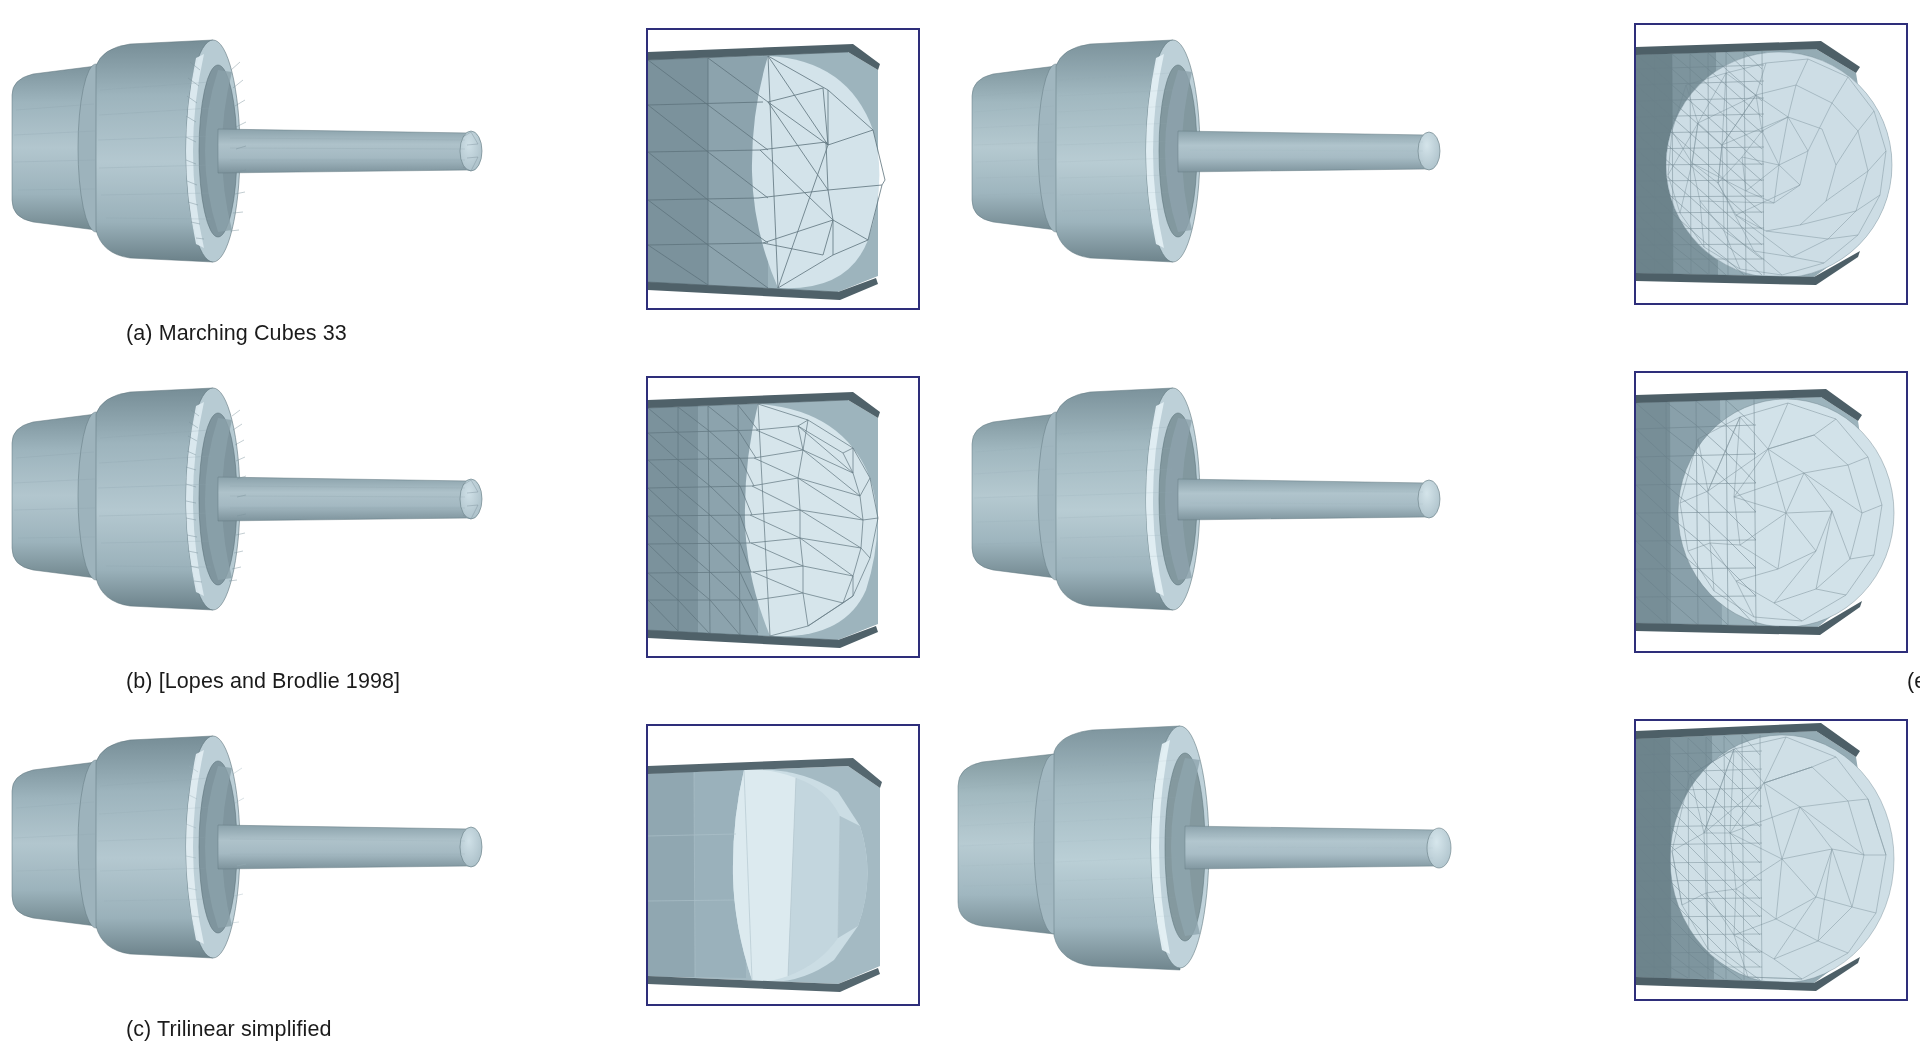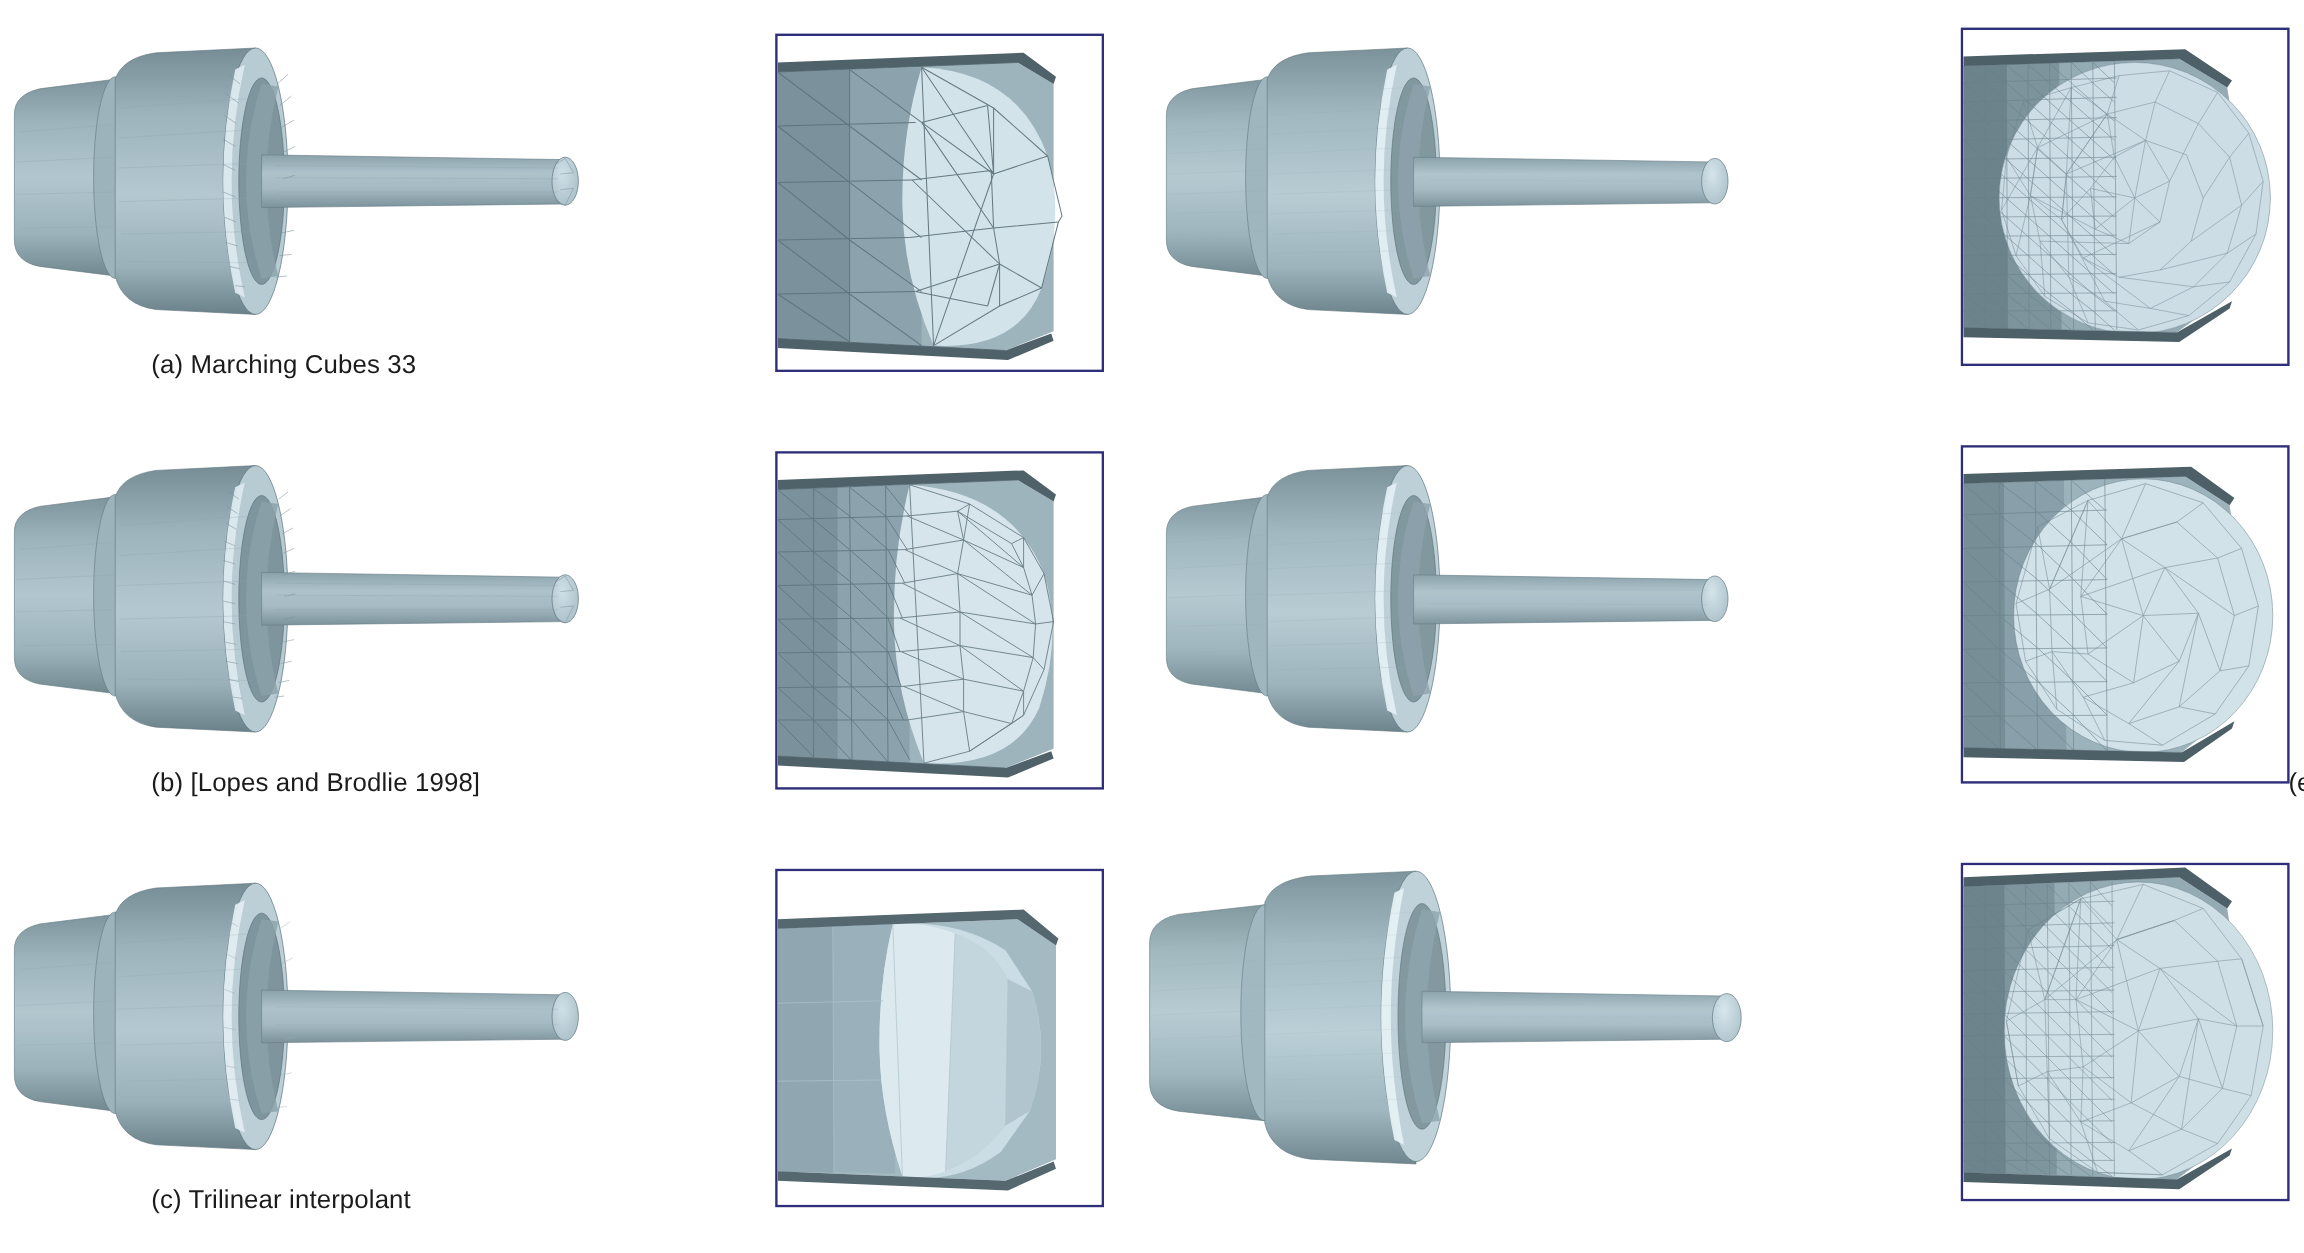--- a/index.html
+++ b/index.html
@@ -28,20 +28,21 @@
     left: 0;
     top: 0;
   }
   .caption {
     position: absolute;
     font-size: 21.5px;
     color: #1b1b1b;
     letter-spacing: 0.1px;
     white-space: nowrap;
     font-family: "Liberation Sans", sans-serif;
+    margin-top: 29px;
   }
   .inset-box {
     position: absolute;
     box-sizing: border-box;
     border: 2px solid #2e2e7a;
     background: #ffffff;
     overflow: hidden;
   }
   .inset-svg, .model-svg {
     display: block;
@@ -358,21 +359,21 @@
 
         <g stroke="#afc3cb" stroke-width="0.7" fill="none" opacity="0.85">
           <path d="M148,52 L140,250 M192,90 L190,212 M46,46 L47,251 M96,44 L104,254"></path>
           <path d="M0,110 L88,108 M0,175 L86,174"></path>
         </g>
         <path d="M0,40 L205,32 L234,56 L232,62 L200,40 L0,48 Z" fill="#55676f"></path>
         <path d="M0,250 L190,258 L230,242 L232,248 L192,266 L0,258 Z" fill="#55676f"></path>
       </svg>
     </div>
 
-    <div class="caption" style="left:126px; top:292px;">(c) Trilinear interpolant</div>
+    <div class="caption" style="left:126px; top:292px;">(c) Trilinear simplified</div>
   </div>
 
   <div class="panel" style="left:960px; top:0px; width:960px; height:348px;">
 
     <div class="render-area" style="left:-52px;">
       <svg class="model-svg" width="580" height="290" viewBox="0 0 580 290">
         <defs>
           <linearGradient id="gD1" x1="0" y1="0" x2="0" y2="1">
             <stop offset="0" stop-color="#80979f"></stop>
             <stop offset="0.22" stop-color="#a0b7bf"></stop>

